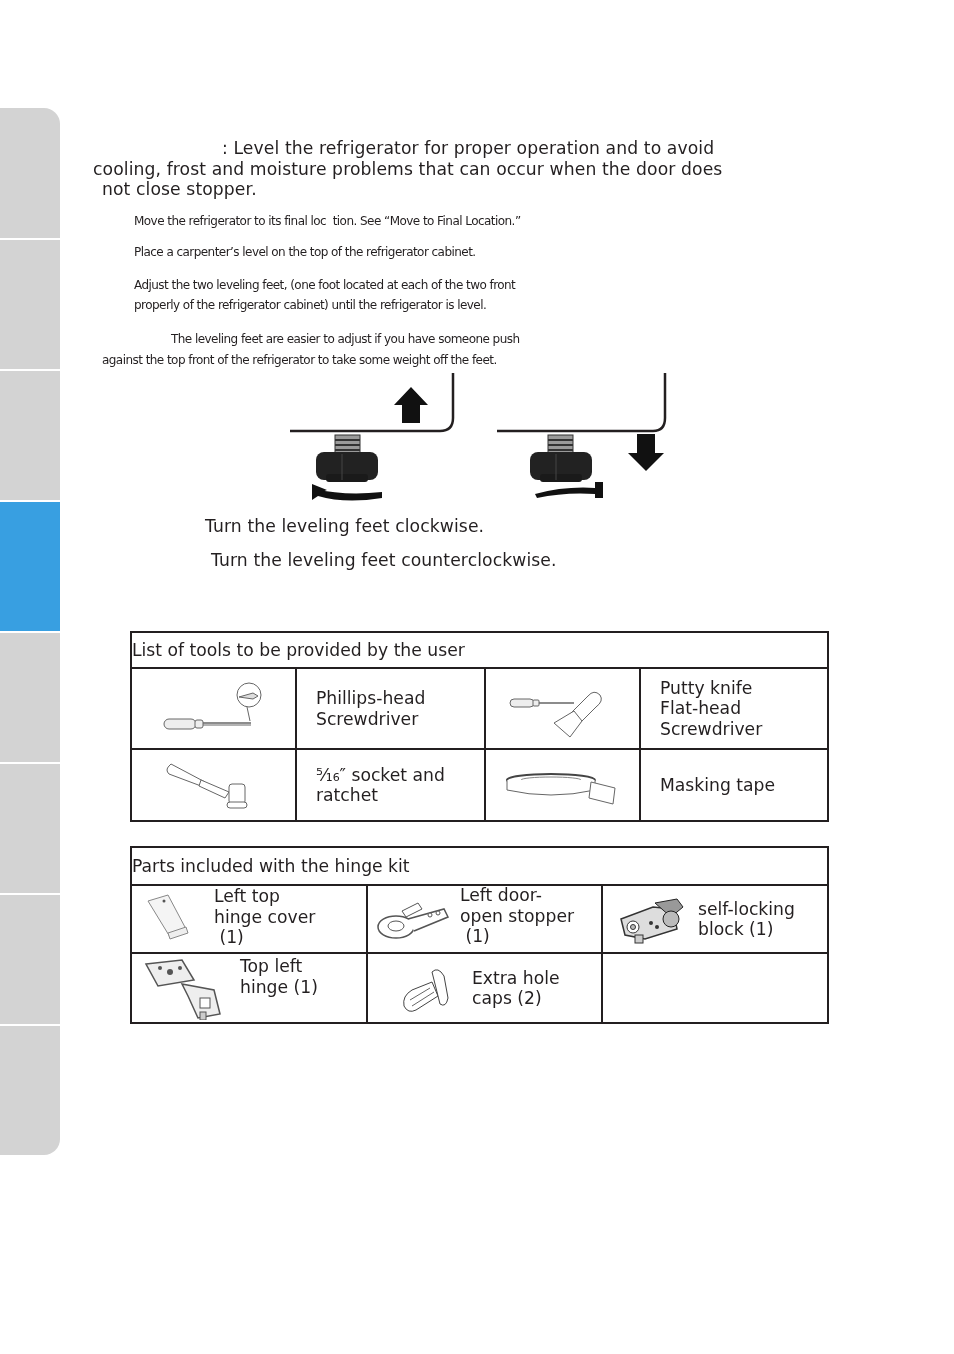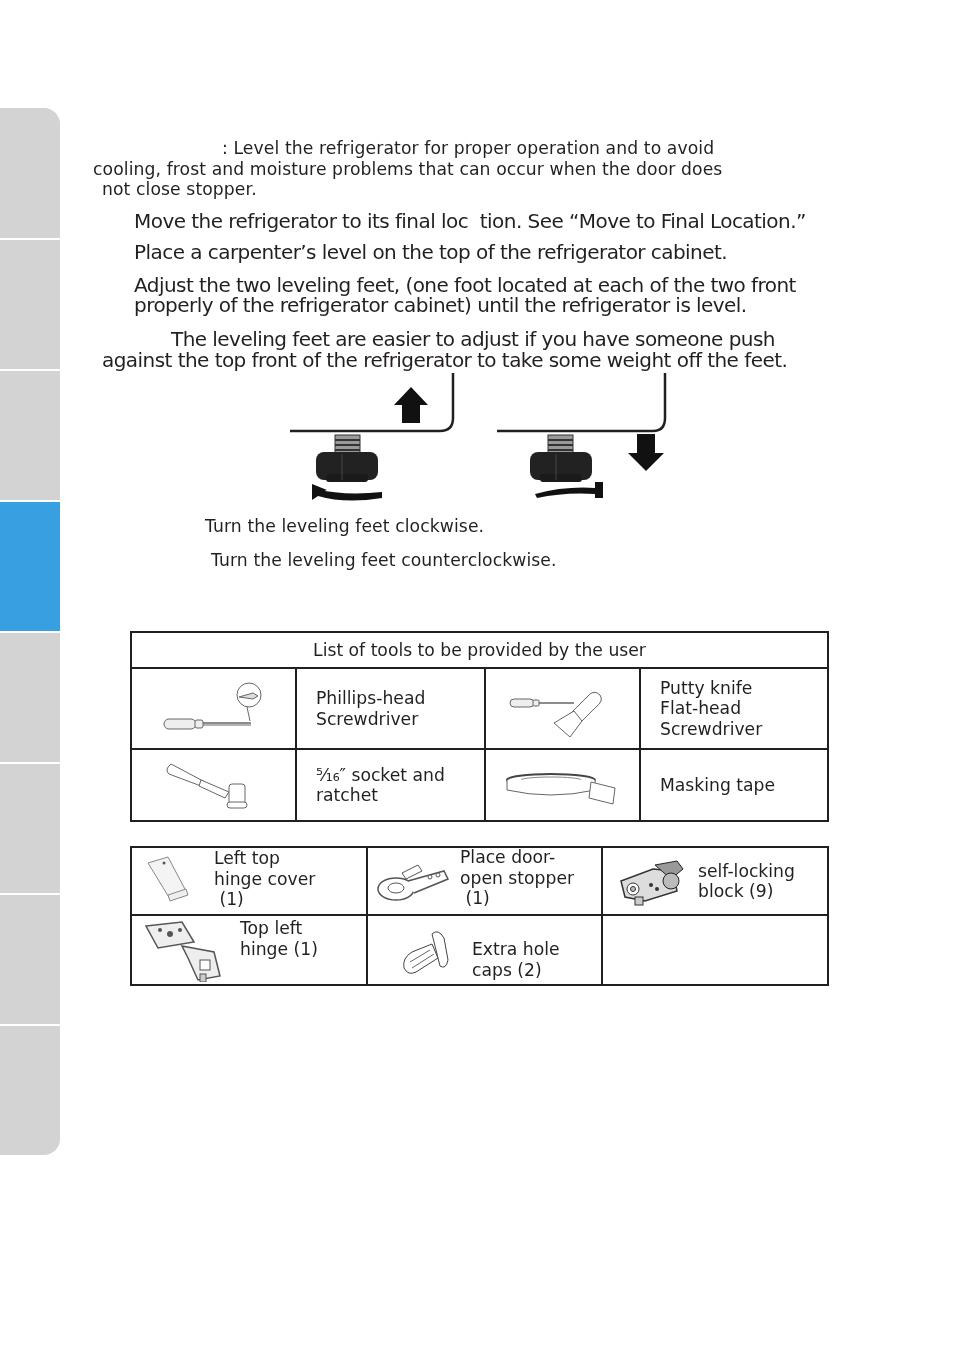--- a/index.html
+++ b/index.html
@@ -4,25 +4,25 @@
 <style>
   html, body { margin: 0; padding: 0; background: #ffffff; }
   body { width: 954px; height: 1354px; position: relative; overflow: hidden;
          font-family: "DejaVu Sans", sans-serif; color: #231f20; }
   .sidebar { position: absolute; left: 0; top: 108px; width: 60px; }
   .tab { position: absolute; left: 0; width: 60px; background: #d3d3d3; }
   .tab.active { background: #389fe1; }
   .tab.first { border-top-right-radius: 16px; }
   .tab.last { border-bottom-right-radius: 16px; }
   .txt { position: absolute; font-size: 17.2px; line-height: 20.5px; white-space: pre; letter-spacing: 0.1px; }
-  .cond { letter-spacing: -0.55px; font-size: 20px; }
+  .cond { letter-spacing: -0.55px; font-size: 12px; }
   .figure { position: absolute; left: 285px; top: 370px; }
   table.grid { position: absolute; border-collapse: collapse; }
   table.grid td { border: 2px solid #231f20; padding: 0; font-size: 17.2px; line-height: 20.5px; vertical-align: middle; }
-  table.grid td.head { text-align: center; height: 34px; }
+  table.grid td.head { text-align: left; height: 34px; }
   .celltext { padding-left: 19px; }
   .icon-cell { text-align: center; }
   .icon-cell svg { display: block; margin: 0 auto; }
 </style>
 </head>
 <body>
 
 <div class="sidebar">
   <div class="tab first" style="top:0;height:130px"></div>
   <div class="tab" style="top:132px;height:129px"></div>
@@ -148,20 +148,23 @@
     </td>
     <td>
       <div class="celltext">Masking tape</div>
     </td>
   </tr>
 </tbody>
   </table>
 
 <table class="grid" style="left:130px;top:846px;width:699px">
   <tbody>
+      <tr>
+    <td class="head" colspan="3" style="height:36px">Parts included with the hinge kit</td>
+  </tr>
   <tr style="height:68px">
     <td style="width:234px">
       <div style="display:flex;align-items:center">
         <svg width="70" height="60" viewBox="0 0 70 60" style="margin-left:8px">
           <path d="M8 12 L28 6 L46 40 L30 48 Z" fill="#f4f4f4" stroke="#888"></path>
           <path d="M28 44 L46 38 L48 44 L30 50 Z" fill="#eee" stroke="#888"></path>
           <circle cx="24" cy="12" r="1.5" fill="#555"></circle>
         </svg>
         <div style="padding-left:4px;margin-top:-4px"><span>Left top</span><br><span>hinge cover</span><br><span style="white-space:pre"> (1)</span></div>
       </div>
@@ -169,56 +172,56 @@
     <td style="width:233px">
       <div style="display:flex;align-items:center">
         <svg width="82" height="60" viewBox="0 0 82 60" style="margin-left:6px">
           <ellipse cx="22" cy="38" rx="18" ry="11" fill="#fff" stroke="#555" stroke-width="1.5"></ellipse>
           <ellipse cx="22" cy="37" rx="8" ry="5" fill="#fff" stroke="#555"></ellipse>
           <path d="M34 30 L70 20 L74 28 L40 42" fill="#fff" stroke="#555" stroke-width="1.5"></path>
           <path d="M28 22 L44 14 L48 20 L32 28 Z" fill="#fff" stroke="#555"></path>
           <circle cx="56" cy="26" r="2" fill="#fff" stroke="#555"></circle>
           <circle cx="64" cy="24" r="2" fill="#fff" stroke="#555"></circle>
         </svg>
-        <div style="padding-left:4px;margin-top:-6px"><span>Place door-</span><br><span>open stopper</span><br><span style="white-space:pre"> (1)</span></div>
+        <div style="padding-left:4px;margin-top:-6px"><span>Left door-</span><br><span>open stopper</span><br><span style="white-space:pre"> (1)</span></div>
       </div>
     </td>
     <td>
       <div style="display:flex;align-items:center">
         <svg width="80" height="60" viewBox="0 0 80 60" style="margin-left:12px">
           <path d="M6 30 L38 18 L58 20 L62 40 L30 50 L10 46 Z" fill="#ddd" stroke="#333" stroke-width="1.5"></path>
           <circle cx="18" cy="38" r="6" fill="#fff" stroke="#333"></circle>
           <circle cx="18" cy="38" r="2.5" fill="#bbb" stroke="#333"></circle>
           <path d="M40 14 L62 10 L68 18 L56 28 Z" fill="#999" stroke="#222"></path>
           <circle cx="56" cy="30" r="8" fill="#bbb" stroke="#222"></circle>
           <circle cx="36" cy="34" r="2" fill="#333"></circle>
           <circle cx="42" cy="38" r="2" fill="#333"></circle>
           <rect x="20" y="46" width="8" height="8" fill="#ccc" stroke="#333"></rect>
         </svg>
-        <div style="padding-left:3px;margin-top:0"><span>self-locking</span><br><span>block (9)</span></div>
+        <div style="padding-left:3px;margin-top:0"><span>self-locking</span><br><span>block (1)</span></div>
       </div>
     </td>
   </tr>
   <tr style="height:70px">
     <td>
       <div style="display:flex;align-items:flex-start">
         <svg width="92" height="64" viewBox="0 0 92 64" style="margin-left:10px">
           <path d="M4 8 L40 4 L52 24 L16 30 Z" fill="#eee" stroke="#555" stroke-width="1.5"></path>
           <circle cx="18" cy="12" r="2" fill="#555"></circle>
           <circle cx="28" cy="16" r="3" fill="#555"></circle>
           <circle cx="38" cy="12" r="2" fill="#555"></circle>
           <path d="M40 28 L72 34 L78 58 L56 62 L46 40 Z" fill="#eee" stroke="#555" stroke-width="1.5"></path>
           <rect x="58" y="42" width="10" height="10" fill="#fff" stroke="#555"></rect>
           <rect x="58" y="56" width="6" height="8" fill="#ccc" stroke="#555"></rect>
         </svg>
         <div style="padding-left:6px"><span>Top left</span><br><span>hinge (1)</span></div>
       </div>
     </td>
     <td>
-      <div style="display:flex;align-items:flex-end">
+      <div style="display:flex;align-items:center">
         <svg width="70" height="60" viewBox="0 0 70 60" style="margin-left:30px">
           <path d="M6 48 Q4 38 14 32 L34 24 L40 38 L18 52 Q10 56 6 48 Z" fill="#fff" stroke="#444"></path>
           <line x1="12" y1="42" x2="32" y2="30" stroke="#666"></line>
           <line x1="14" y1="48" x2="36" y2="34" stroke="#666"></line>
           <path d="M34 14 Q40 8 46 18 L50 40 Q48 50 42 46 Z" fill="#fff" stroke="#444"></path>
         </svg>
         <div style="padding-left:4px"><span>Extra hole</span><br><span>caps (2)</span></div>
       </div>
     </td>
     <td></td>

